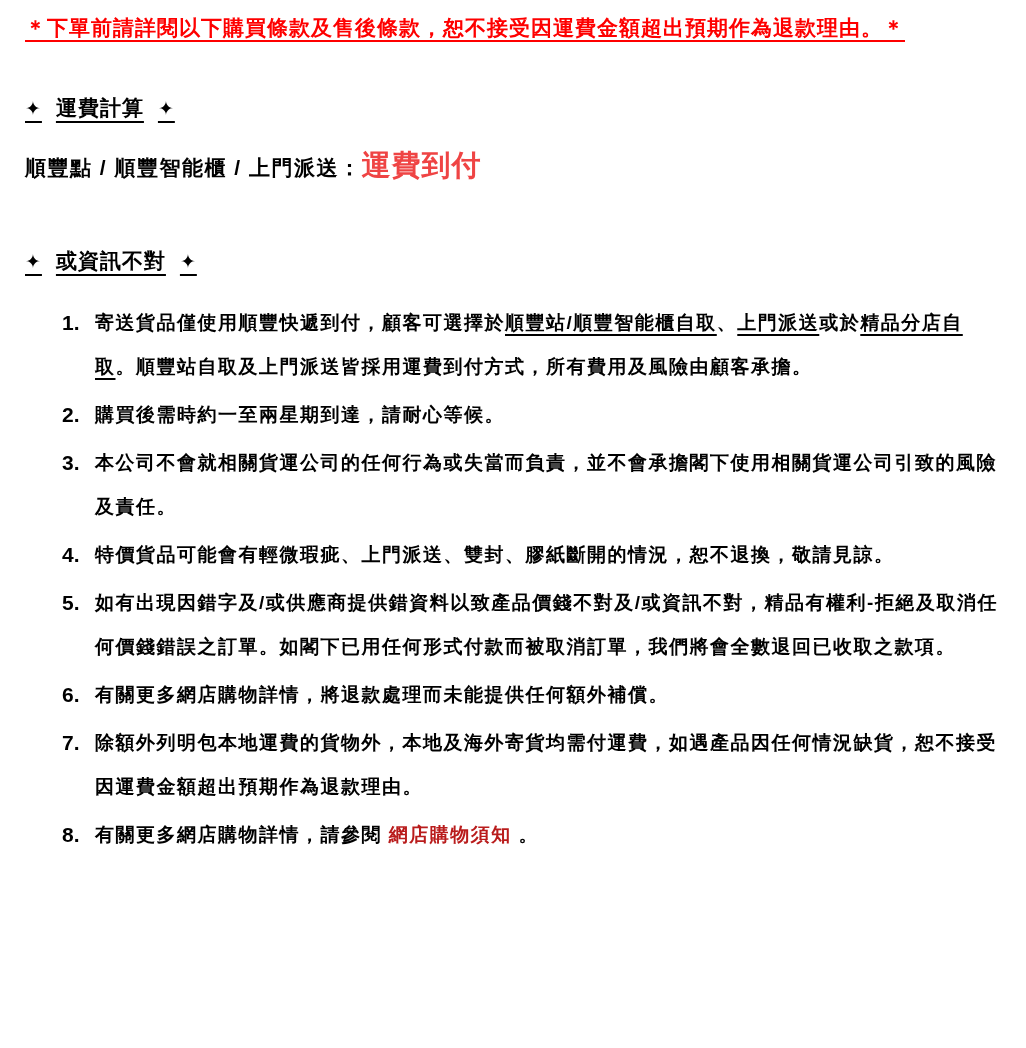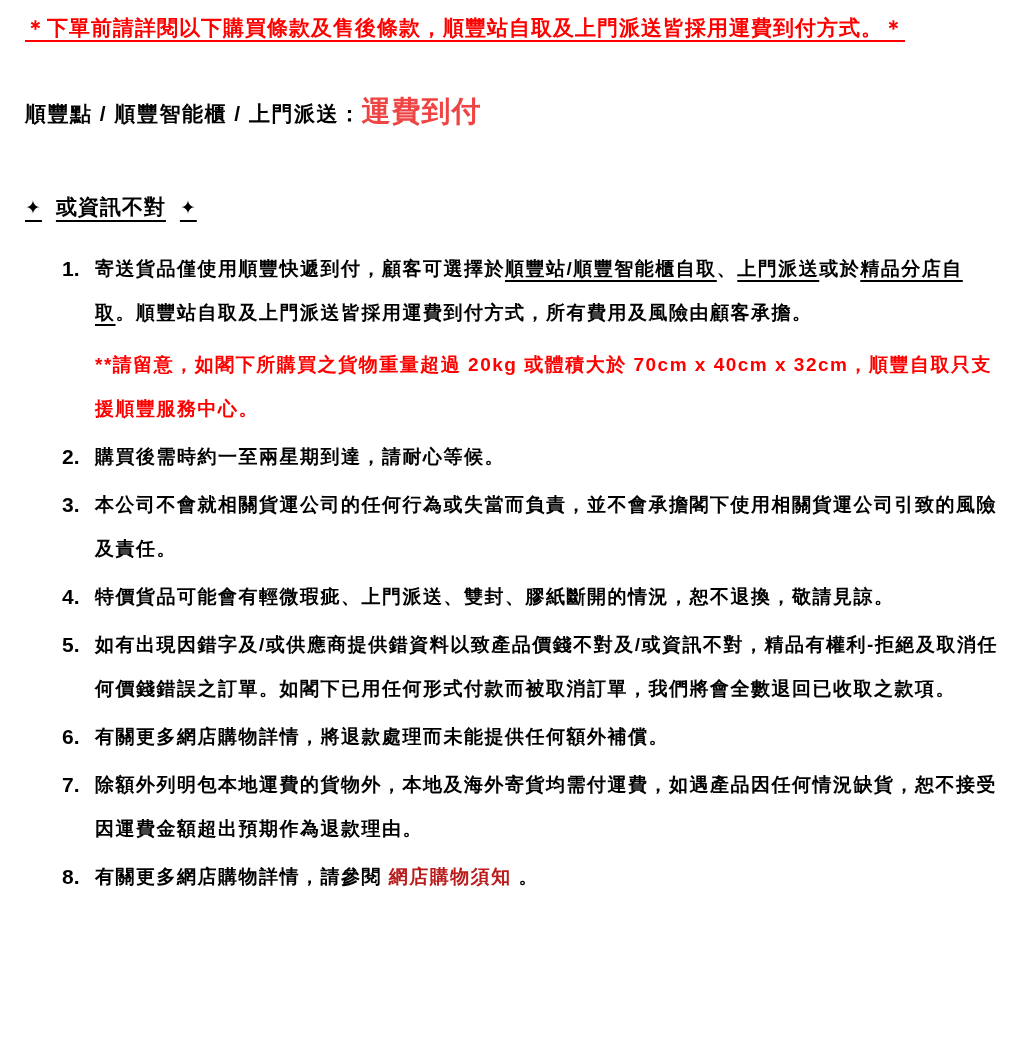--- a/index.html
+++ b/index.html
@@ -57,37 +57,39 @@
     text-decoration-thickness: 2px;
     text-underline-offset: 5px;
     cursor: pointer;
   }
 </style>
 </head>
 <body>
 
 <div class="page">
 
-  <div class="notice">＊下單前請詳閱以下購買條款及售後條款，順豐站自取及上門派送皆採用運費到付方式。＊</div>
+  <div class="notice">＊下單前請詳閱以下購買條款及售後條款，恕不接受因運費金額超出預期作為退款理由。＊</div>
 
+  <div class="section-heading">
+    <span class="head-inner"><span class="star">✦</span><span class="head-text">運費計算</span><span class="star">✦</span></span>
+  </div>
 
   <p class="ship-line"><span>順豐點 / 順豐智能櫃 / 上門派送：</span><span class="big-red">運費到付</span></p>
 
 
   <div class="section-heading terms-heading">
     <span class="head-inner"><span class="star">✦</span><span class="head-text">或資訊不對</span><span class="star">✦</span></span>
   </div>
 
   <div class="list">
 
     <div class="item">
       <span class="num">1.</span>
       <div class="body">
         <p><span>寄送貨品僅使用順豐快遞到付，顧客可選擇於</span><span class="u">順豐站/順豐智能櫃自取</span><span>、</span><span class="u">上門派送</span><span>或於</span><span class="u">精品分店自取</span><span>。順豐站自取及上門派送皆採用運費到付方式，所有費用及風險由顧客承擔。</span></p>
-        <p class="red note">**請留意，如閣下所購買之貨物重量超過 20kg 或體積大於 70cm x 40cm x 32cm，順豐自取只支援順豐服務中心。</p>
       </div>
     </div>
 
     <div class="item">
       <span class="num">2.</span>
       <div class="body">購買後需時約一至兩星期到達，請耐心等候。</div>
     </div>
 
     <div class="item">
       <span class="num">3.</span>

